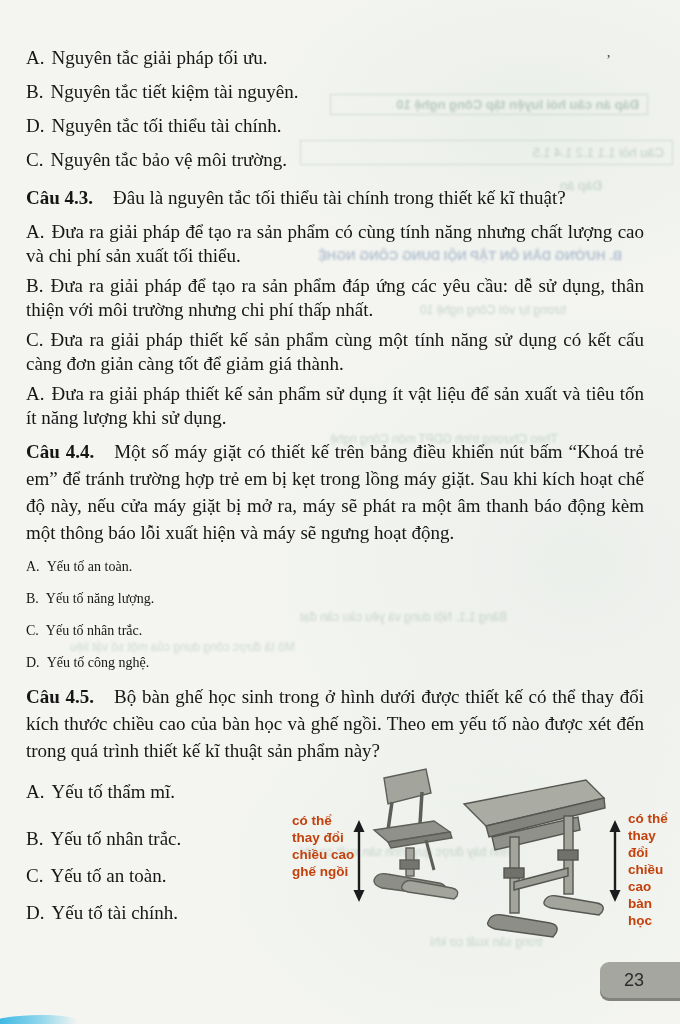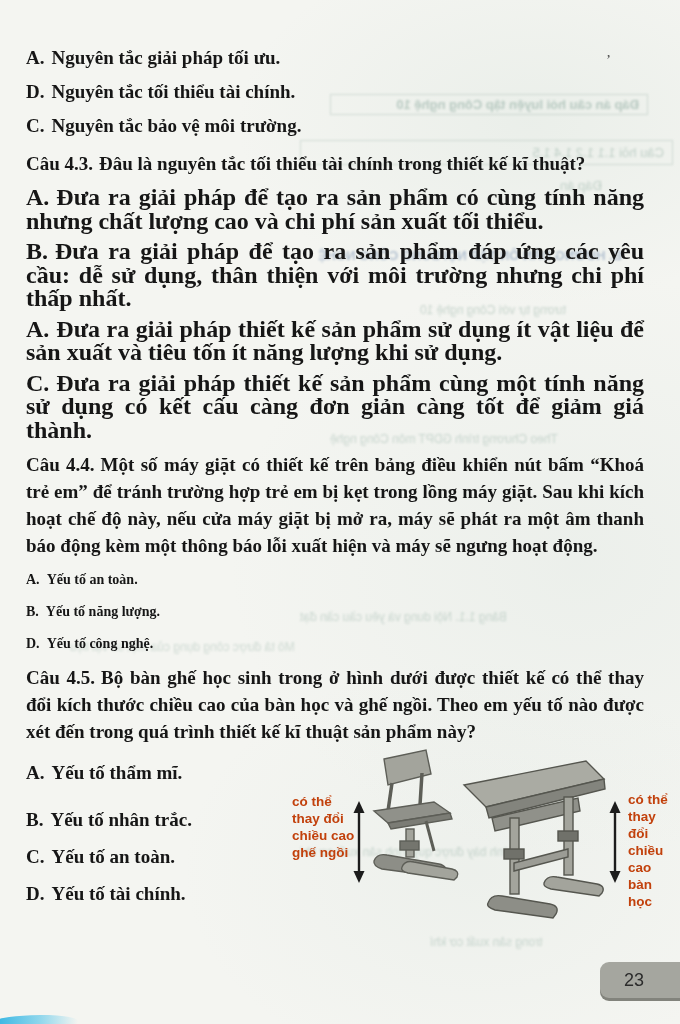--- a/index.html
+++ b/index.html
@@ -21,28 +21,28 @@
   .bleed{position:absolute;inset:0;z-index:1;pointer-events:none;}
   .bleed span{
     position:absolute;display:block;white-space:nowrap;
     font-family:"Liberation Sans","DejaVu Sans",sans-serif;
     transform:scaleX(-1);filter:blur(1.1px);
   }
   .bleed .bx{border:1px solid rgba(150,175,165,.35);}
 
   .content{position:relative;z-index:2;padding:46px 36px 0 26px;}
 
-  p{margin:0;font-weight:bold;}
+  p{margin:0;}
   .opt-lg{font-size:19px;line-height:23px;margin:0 0 11px;}
   .opt-sp{font-size:14px;line-height:23px;margin:0 0 9px;}
   .qhead{font-size:19px;line-height:24px;margin:15px 0 10px;}
-  .para2{font-size:24px;line-height:23.5px;margin:0 0 7px;text-align:justify;}
+  .para2{font-size:19px;line-height:23.5px;margin:0 0 7px;text-align:justify;}
   .para-blk{font-size:19px;line-height:27px;margin:9px 0 8px;text-align:justify;}
   .ol{margin-right:7px;}
-  b.ql{margin-right:6px;}
+  b.ql{margin-right:20px;}
 
   .q45-row{position:relative;height:200px;margin-top:4px;}
   .q45-opts{position:absolute;left:0;top:8px;width:280px;}
 
   .figure{position:absolute;left:266px;top:-8px;width:384px;height:190px;}
   .fig-label{
     position:absolute;font-family:"Liberation Sans","DejaVu Sans",sans-serif;
     font-size:13.5px;line-height:17px;color:#c2410c;font-weight:600;
   }
   .arrow{position:absolute;}
@@ -79,34 +79,36 @@
   <span style="left:300px;top:845px;font-size:12px;color:rgba(150,178,166,.45);">Trình bày được quy trình sản xuất cơ khí</span>
   <span style="left:430px;top:935px;font-size:12px;color:rgba(150,178,166,.45);">trong sản xuất cơ khí</span>
 </div>
 
 <span class="stray-mark">’</span>
 
 <div class="content">
 
   <div>
     <p class="opt-lg"><span class="ol">A.</span><span>Nguyên tắc giải pháp tối ưu.</span></p>
+    <p class="opt-lg"><span class="ol">B.</span><span>Nguyên tắc tiết kiệm tài nguyên.</span></p>
     <p class="opt-lg"><span class="ol">D.</span><span>Nguyên tắc tối thiểu tài chính.</span></p>
     <p class="opt-lg"><span class="ol">C.</span><span>Nguyên tắc bảo vệ môi trường.</span></p>
   </div>
 
   <p class="qhead"><b class="ql">Câu 4.3.</b><span>Đâu là nguyên tắc tối thiểu tài chính trong thiết kế kĩ thuật?</span></p>
   <p class="para2"><span class="ol">A.</span><span>Đưa ra giải pháp để tạo ra sản phẩm có cùng tính năng nhưng chất lượng cao và chi phí sản xuất tối thiểu.</span></p>
   <p class="para2"><span class="ol">B.</span><span>Đưa ra giải pháp để tạo ra sản phẩm đáp ứng các yêu cầu: dễ sử dụng, thân thiện với môi trường nhưng chi phí thấp nhất.</span></p>
+  <p class="para2"><span class="ol">C.</span><span>Đưa ra giải pháp thiết kế sản phẩm cùng một tính năng sử dụng có kết cấu càng đơn giản càng tốt để giảm giá thành.</span></p>
   <p class="para2"><span class="ol">A.</span><span>Đưa ra giải pháp thiết kế sản phẩm sử dụng ít vật liệu để sản xuất và tiêu tốn ít năng lượng khi sử dụng.</span></p>
-  <p class="para2"><span class="ol">C.</span><span>Đưa ra giải pháp thiết kế sản phẩm cùng một tính năng sử dụng có kết cấu càng đơn giản càng tốt để giảm giá thành.</span></p>
 
   <p class="para-blk"><b class="ql">Câu 4.4.</b><span>Một số máy giặt có thiết kế trên bảng điều khiển nút bấm “Khoá trẻ em” để tránh trường hợp trẻ em bị kẹt trong lồng máy giặt. Sau khi kích hoạt chế độ này, nếu cửa máy giặt bị mở ra, máy sẽ phát ra một âm thanh báo động kèm một thông báo lỗi xuất hiện và máy sẽ ngưng hoạt động.</span></p>
   <div style="margin-top:9px;">
     <p class="opt-sp"><span class="ol">A.</span><span>Yếu tố an toàn.</span></p>
     <p class="opt-sp"><span class="ol">B.</span><span>Yếu tố năng lượng.</span></p>
+    <p class="opt-sp"><span class="ol">C.</span><span>Yếu tố nhân trắc.</span></p>
     <p class="opt-sp"><span class="ol">D.</span><span>Yếu tố công nghệ.</span></p>
   </div>
 
   <p class="para-blk" style="margin-top:3px;"><b class="ql">Câu 4.5.</b><span>Bộ bàn ghế học sinh trong ở hình dưới được thiết kế có thể thay đổi kích thước chiều cao của bàn học và ghế ngồi. Theo em yếu tố nào được xét đến trong quá trình thiết kế kĩ thuật sản phẩm này?</span></p>
 
   <div class="q45-row">
     <div class="q45-opts">
       <p class="opt-lg" style="margin-bottom:14px;"><span class="ol">A.</span><span>Yếu tố thẩm mĩ.</span></p>
       <p class="opt-lg" style="margin-bottom:14px;margin-top:24px;"><span class="ol">B.</span><span>Yếu tố nhân trắc.</span></p>
       <p class="opt-lg" style="margin-bottom:14px;"><span class="ol">C.</span><span>Yếu tố an toàn.</span></p>

